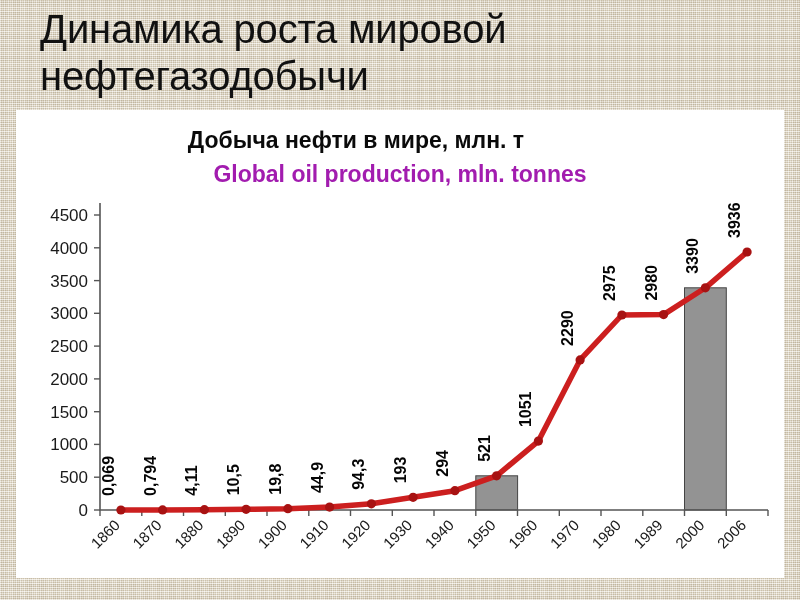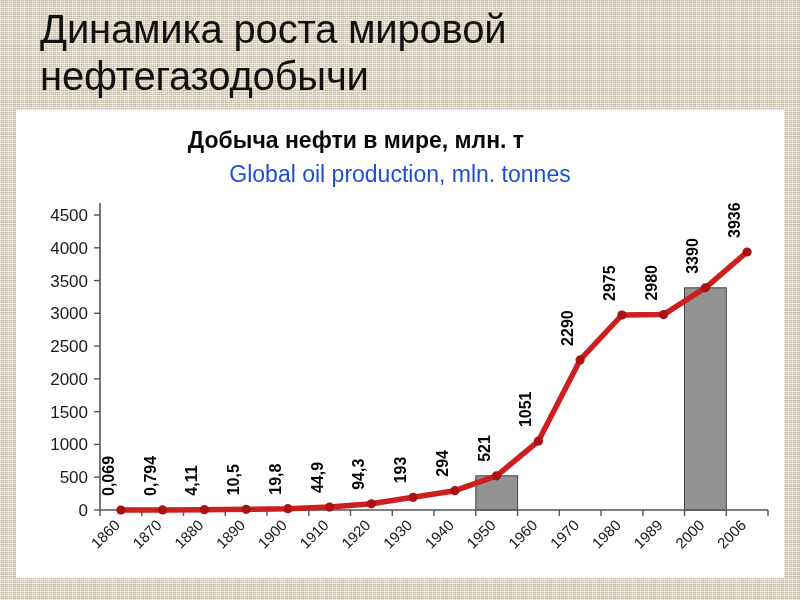--- a/index.html
+++ b/index.html
@@ -60,22 +60,22 @@
     font-weight: bold;
     color: #0a0a0a;
   }
   #chart-title-en {
     position: absolute;
     left: 0;
     top: 51px;
     width: 768px;
     text-align: center;
     font-size: 23px;
-    font-weight: normal;
-    color: #1d4ed8;
+    font-weight: bold;
+    color: #a21caf;
   }
 
   
   #plot-wrap {
     position: absolute;
     left: 0;
     top: 0;
     width: 768px;
     height: 468px;
   }

